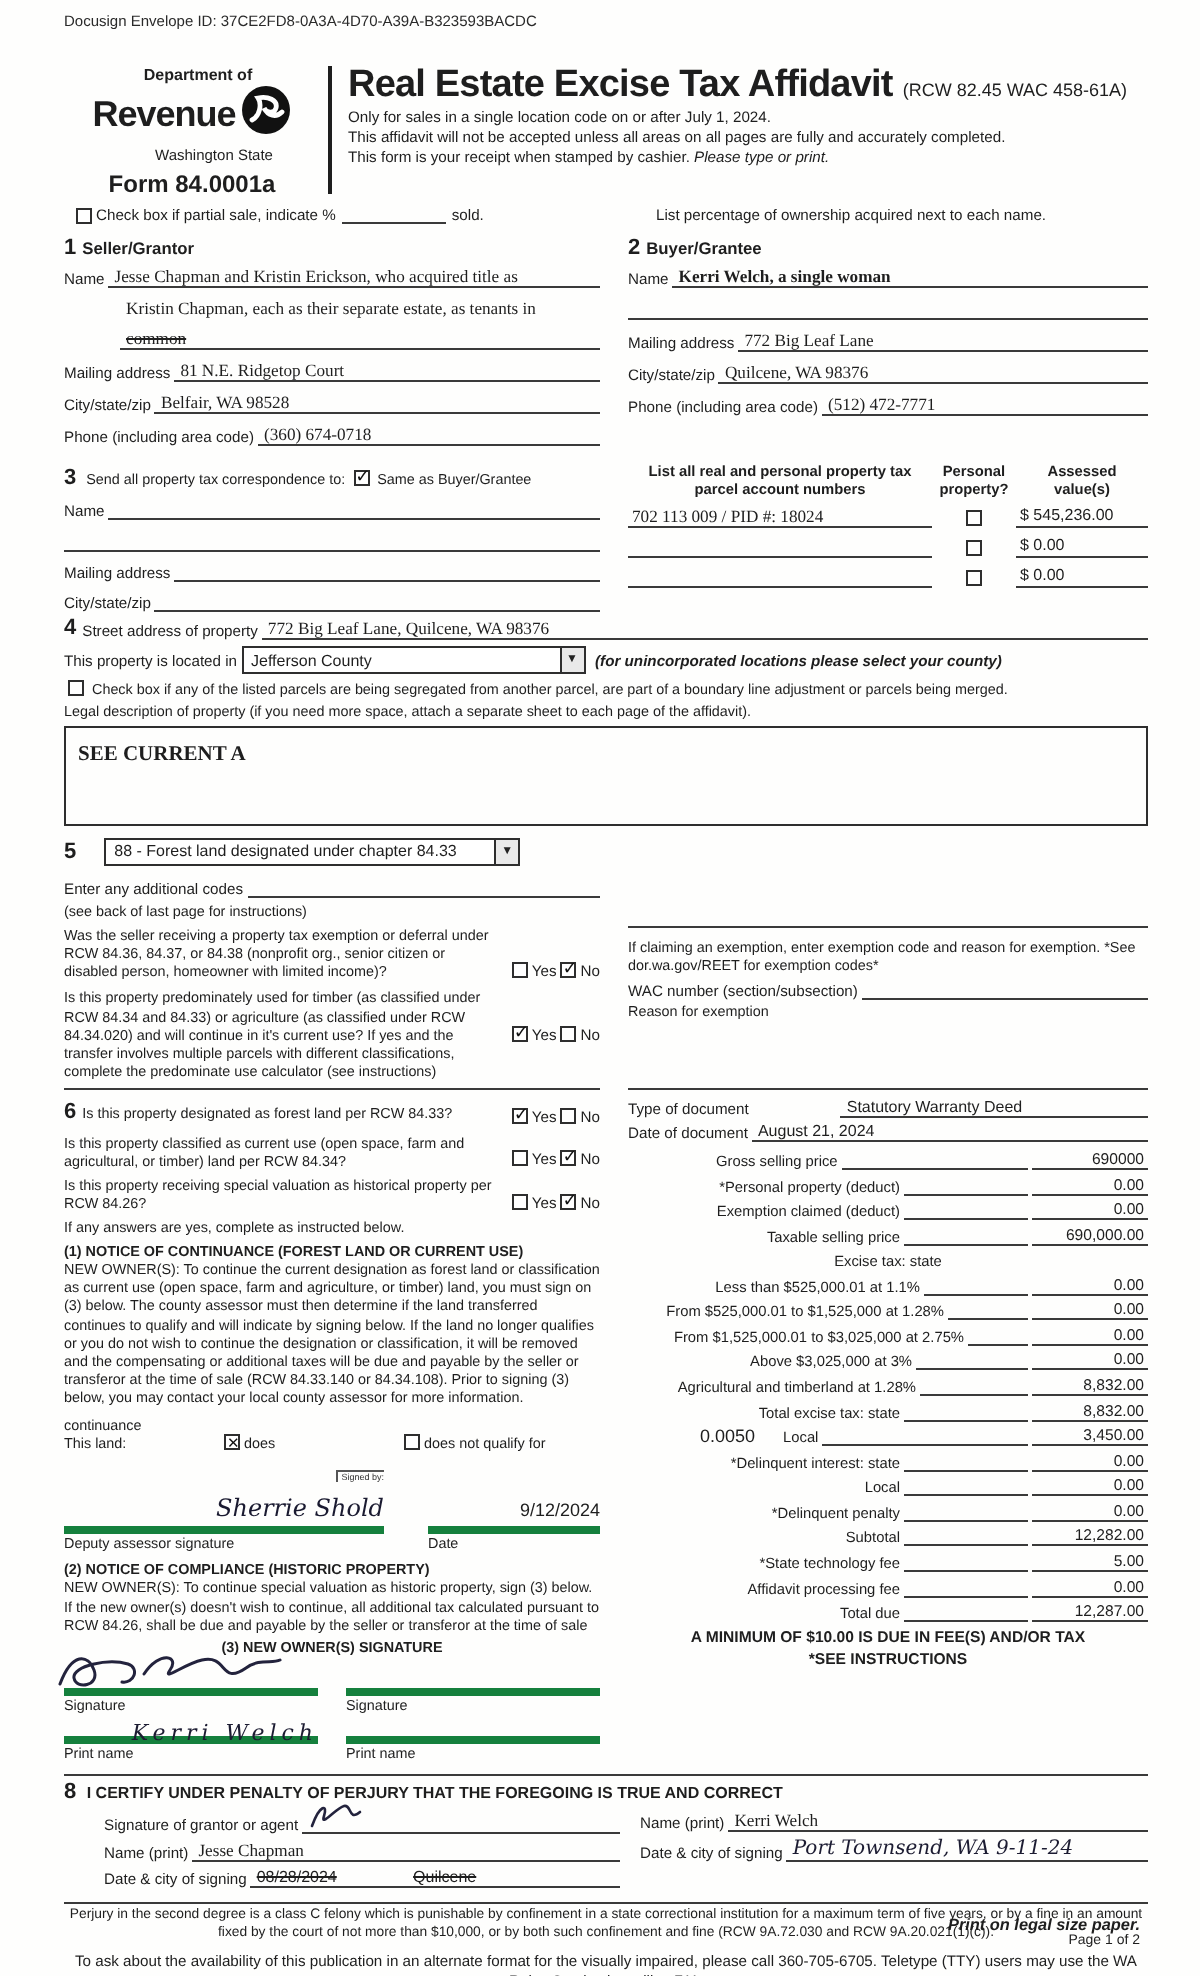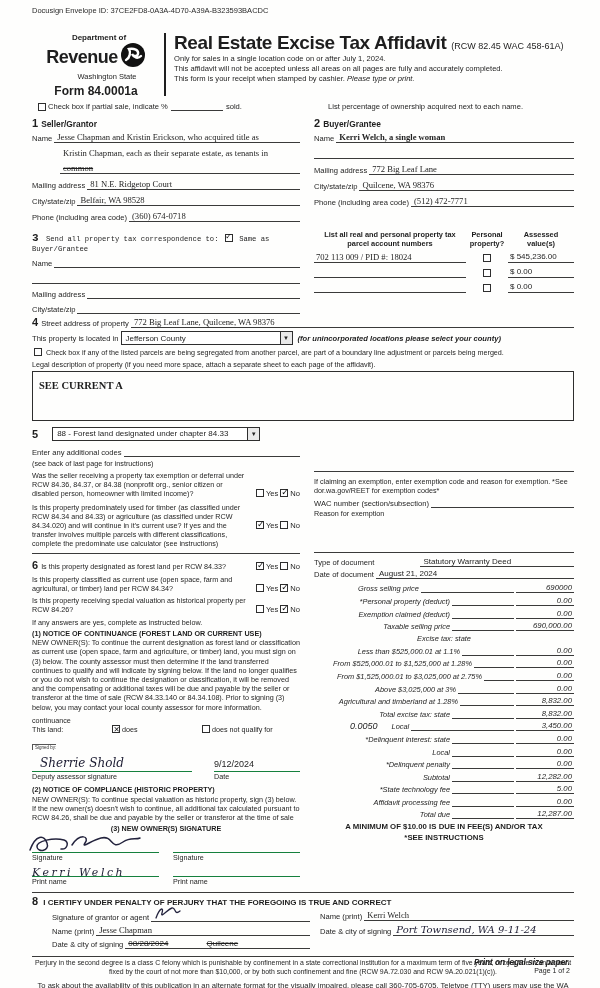--- a/index.html
+++ b/index.html
@@ -72,35 +72,35 @@
   .dd-btn::before { content:"\25BC"; font-size:6px; color:#222; }
 
   .small { font-size:7.2px; line-height:1.28; }
   .qrow { display:flex; margin-bottom:4px; }
   .qtext { flex:1; padding-right:4px; }
   .yn { white-space:nowrap; align-self:flex-end; }
 
   .hr { border-top:1px solid #3a3a3a; margin:4px 0; }
 
   
-  .trow { display:flex; align-items:flex-end; margin-bottom:2.6px; font-size:7.4px;font-style:italic; }
+  .trow { display:flex; align-items:flex-end; margin-bottom:2.6px; font-size:7.4px; }
   .tlabel { white-space:nowrap; }
   .tleader { flex:1; border-bottom:1px solid #3a3a3a; margin:0 2px; min-height:8px; }
   .tval { width:58px; border-bottom:1px solid #3a3a3a; text-align:right; padding-right:2px; font-size:7.8px; }
   .tcenter { justify-content:center; font-weight:bold; margin:2px 0 3px 0; }
   .tprefix { font-size:9px; margin-right:14px; margin-left:36px; }
 
   .mind { text-align:center; font-size:7.8px; font-weight:bold; line-height:1.35; margin-top:3px; }
 
   
   .sig-script { font-family:"DejaVu Serif", serif; font-style:italic; font-size:12px; color:#1a1a30; }
   .handprint { font-family:"DejaVu Serif", serif; font-style:italic; font-size:11px; letter-spacing:2.5px; color:#1c1c32; }
   .handwrite { font-family:"DejaVu Serif", serif; font-style:italic; font-size:10px; color:#1c1c32; white-space:nowrap; }
   .docusign-tag { font-size:4.5px; color:#333; border-left:1px solid #555; border-top:1px solid #555; padding:0 0 0 2px; display:inline-block; }
-  .sigline { border-bottom:1px solid #15803d; }
+  .sigline { border-bottom:4px solid #15803d;text-align:right; }
   .siglabel { font-size:7.2px; }
 
   .s8-grid { display:flex; }
   .s8l { width:278px; } .s8r { flex:1; margin-left:10px; }
   .s8 .frow { margin-bottom:3px; }
 
   .perjury { font-size:6.9px; text-align:center; line-height:1.3; margin-top:4px; }
   .tty { font-size:7.6px; text-align:center; line-height:1.3; margin-top:4px; }
   .printnote { position:absolute; right:30px; bottom:14px; text-align:right; }
   .printnote .pn1 { font-size:8.2px; font-weight:bold; font-style:italic; }
@@ -198,21 +198,21 @@
       <div class="frow">
           <span class="lbl">Phone (including area code)</span>
           <span class="fill typed">(512) 472-7771</span>
         </div>
     </div>
   </div>
 
   <div class="two-col" style="margin-top:4px;">
 
     <div class="col-l">
-      <div class="small" style="margin-bottom:4px;font-family:Liberation Mono, monospace;">
+      <div class="small" style="margin-bottom:4px;">
         <span class="secnum">3</span>
         <span>Send all property tax correspondence to:</span>
         <span class="cb checked"></span>
         <span>Same as Buyer/Grantee</span>
       </div>
       <div class="frow">
           <span class="lbl">Name</span>
           <span class="fill"></span>
         </div>
       <div class="blank-line"></div>

